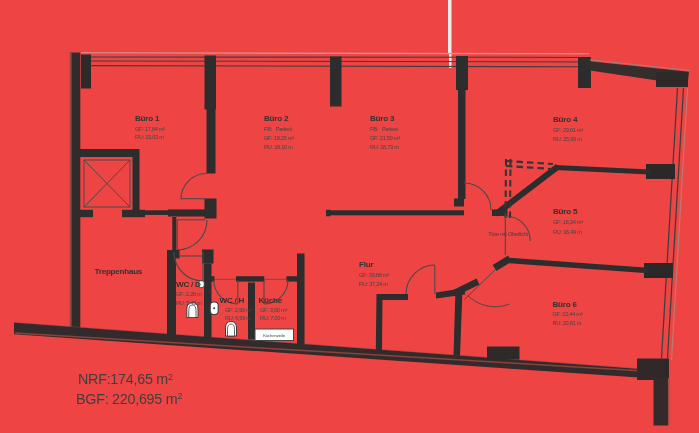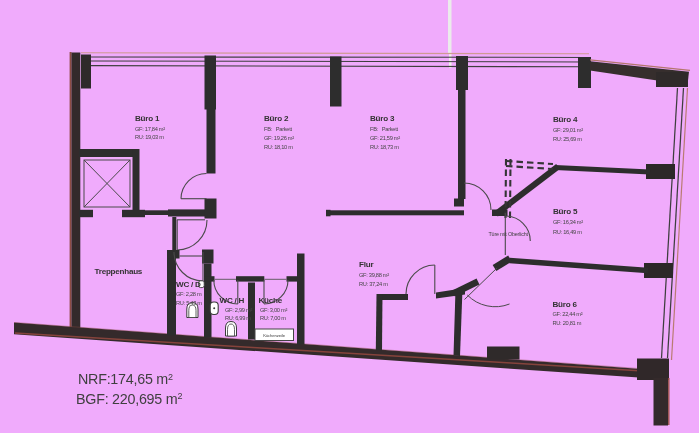--- a/index.html
+++ b/index.html
@@ -1,16 +1,16 @@
 <!DOCTYPE html>
 <html><head>
 <meta charset="utf-8">
 <style>
 html,body{margin:0;padding:0;background:#ffffff;}
-#page{position:relative;width:699px;height:433px;background:#f0abfc;overflow:hidden;
+#page{position:relative;width:699px;height:433px;background:#ef4444;overflow:hidden;
 font-family:"Liberation Sans", sans-serif;text-align:center;}
 svg{position:absolute;left:0;top:0;filter:blur(0.26px);}
 text{font-family:"Liberation Sans", sans-serif;fill:#3f3f3f;}
 .t{font-weight:bold;font-size:8.1px;fill:#333;letter-spacing:-0.25px;}
 .i{font-size:5.7px;letter-spacing:-0.3px;fill:#464646;}
 </style>
 </head>
 <body>
 <div id="page">
 <svg width="699" height="433" viewBox="0 0 699 433">

